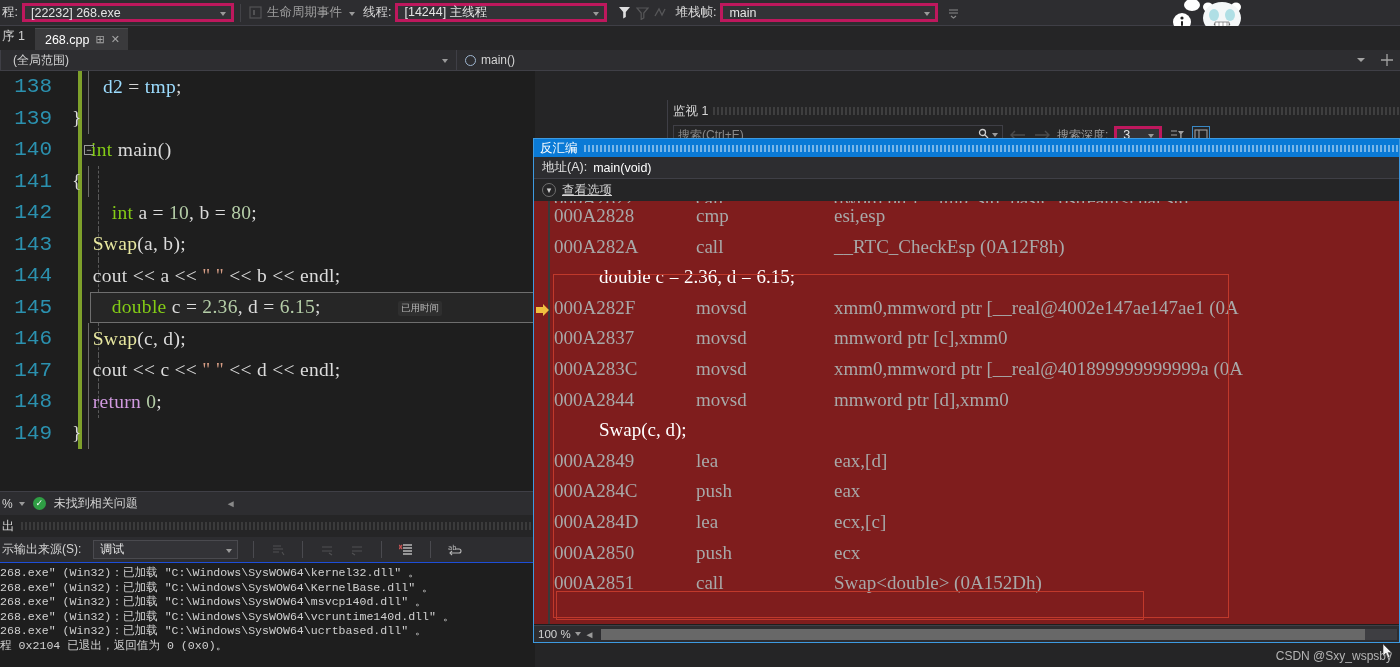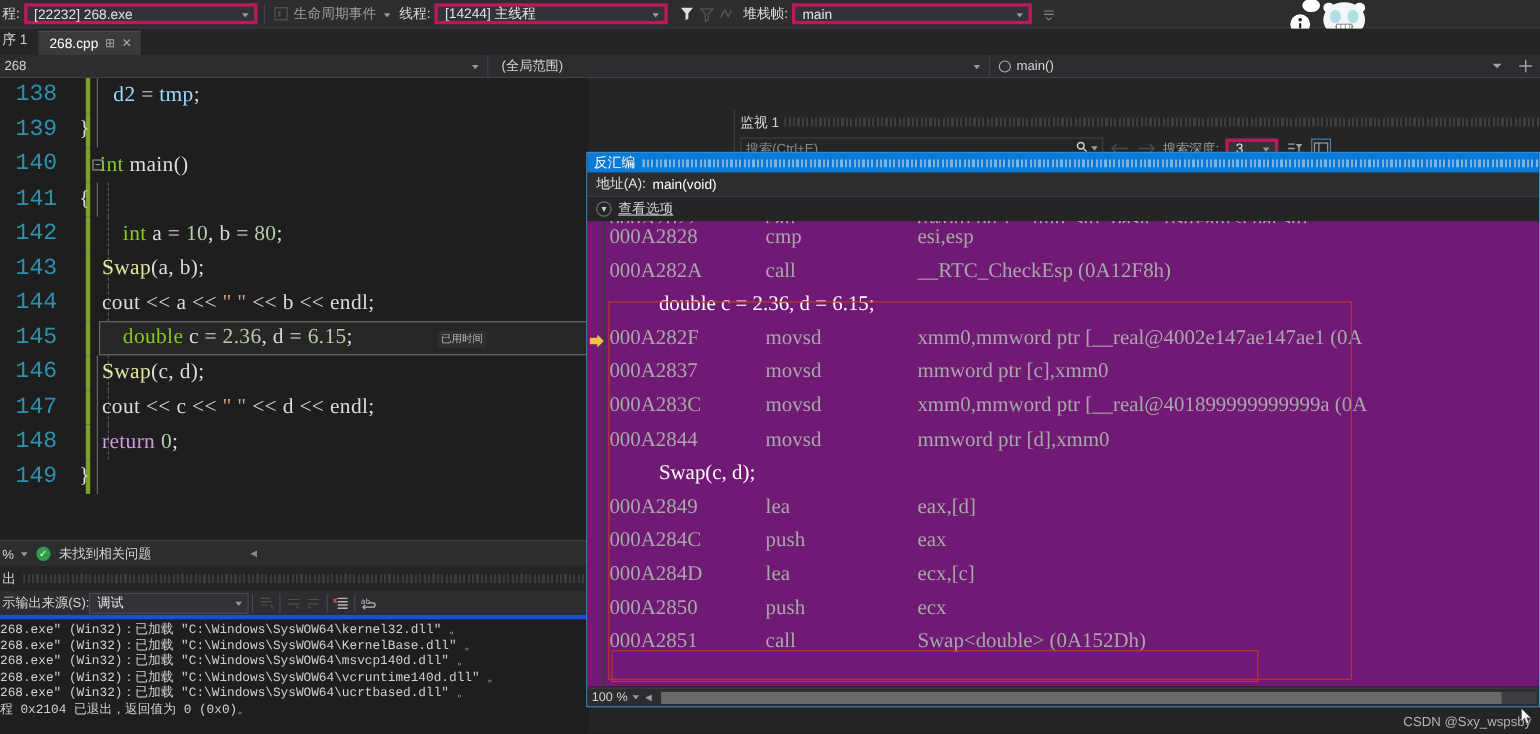--- a/index.html
+++ b/index.html
@@ -125,21 +125,21 @@
   
   .outpane {
     position: absolute; left: 0; top: 515px; width: 535px; height: 152px; background: #1e1e1e;
   }
   .out-title {
     height: 22px; background: #252526; color: #d4d4d4; font-size: 12.5px;
     display: flex; align-items: center; padding-left: 2px;
   }
   .out-toolbar {
     height: 26px; background: #2d2d30; display: flex; align-items: center;
-    font-size: 12px; color: #d4d4d4; gap: 0; border-bottom: 4px solid #1d4ed8;
+    font-size: 12px; color: #d4d4d4; gap: 12px; border-bottom: 1px solid #1d4ed8;
   }
   .out-combo {
     position: relative; background: #333337; border: 1px solid #4a4a4f;
     height: 19px; display: flex; align-items: center; padding: 0 18px 0 6px; color: #e4e4e4;
     min-width: 145px;
   }
   .out-combo .caret {
     position: absolute; right: 5px; top: 50%; margin-top: -1px;
     border-left: 3.5px solid transparent; border-right: 3.5px solid transparent;
     border-top: 4px solid #9a9a9a;
@@ -192,21 +192,21 @@
     height: 22px; background: #252526; display: flex; align-items: center;
     gap: 6px; padding-left: 8px; font-size: 12.5px; color: #d4d4d4;
   }
   .chev {
     width: 14px; height: 14px; border-radius: 50%; border: 1px solid #6f6f6f;
     color: #cfcfcf; font-size: 9px; line-height: 12px; text-align: center;
   }
   .opts-underline { text-decoration: underline; }
   .disasm-body {
     position: absolute; left: 0; top: 62px; right: 0; bottom: 18px;
-    overflow: hidden; background: #701a75;
+    overflow: hidden; background: #7f1d1d;
   }
   .d-row { position: relative; height: 30.6px; white-space: nowrap;
     font-family: "Liberation Serif", serif; font-size: 19px; }
   .d-row.partial { height: 16px; overflow: hidden; }
   .d-addr { position: absolute; left: 20px; top: 2px; color: #a8a8a8; }
   .d-mnem { position: absolute; left: 162px; top: 2px; color: #a8a8a8; }
   .d-ops  { position: absolute; left: 300px; top: 2px; color: #a8a8a8; }
   .d-src  { position: absolute; left: 65px; top: 2px; color: #ffffff; }
   .d-gutter-line { position: absolute; left: 14px; top: 0; width: 2px; height: 100%; background: #3a3a3a; }
   .yellow-arrow {
@@ -334,24 +334,20 @@
   <div class="tabbar">
     <span class="tab-ghost">序 1</span>
     <div class="tab-active">
       <span>268.cpp</span>
       <span class="pin">⊞</span>
       <span class="x">✕</span>
     </div>
   </div>
 
   <div class="navbar">
-    <div class="nav-combo" style="width:443px">
-      <span>268</span>
-      <span class="caret"></span>
-    </div>
     <div class="nav-sep"></div>
     <div class="nav-combo" style="width:455px;padding-left:12px">
       <span>(全局范围)</span>
       <span class="caret"></span>
     </div>
     <div class="nav-sep"></div>
     <div class="nav-method">
       <span class="nav-icon-box"></span>
       <span>main()</span>
     </div>

